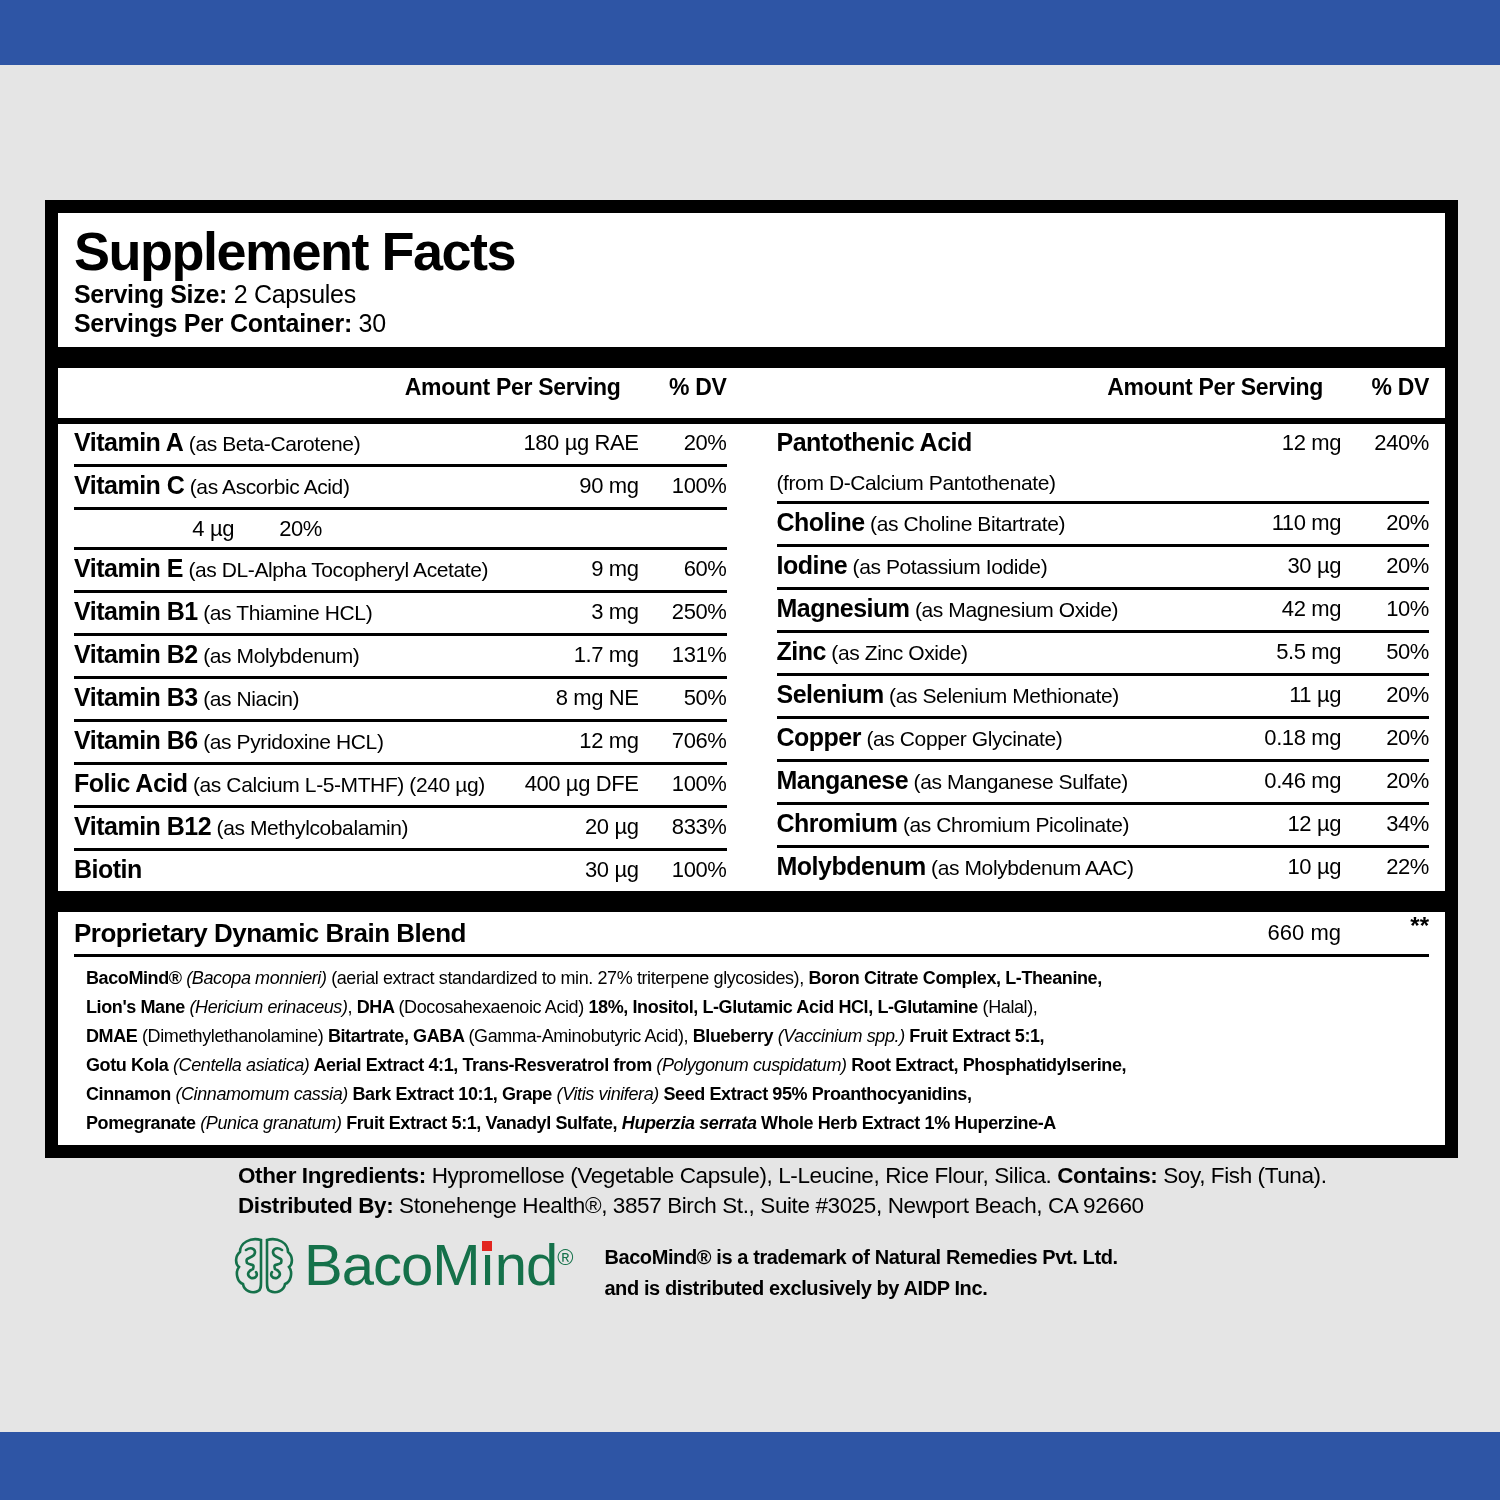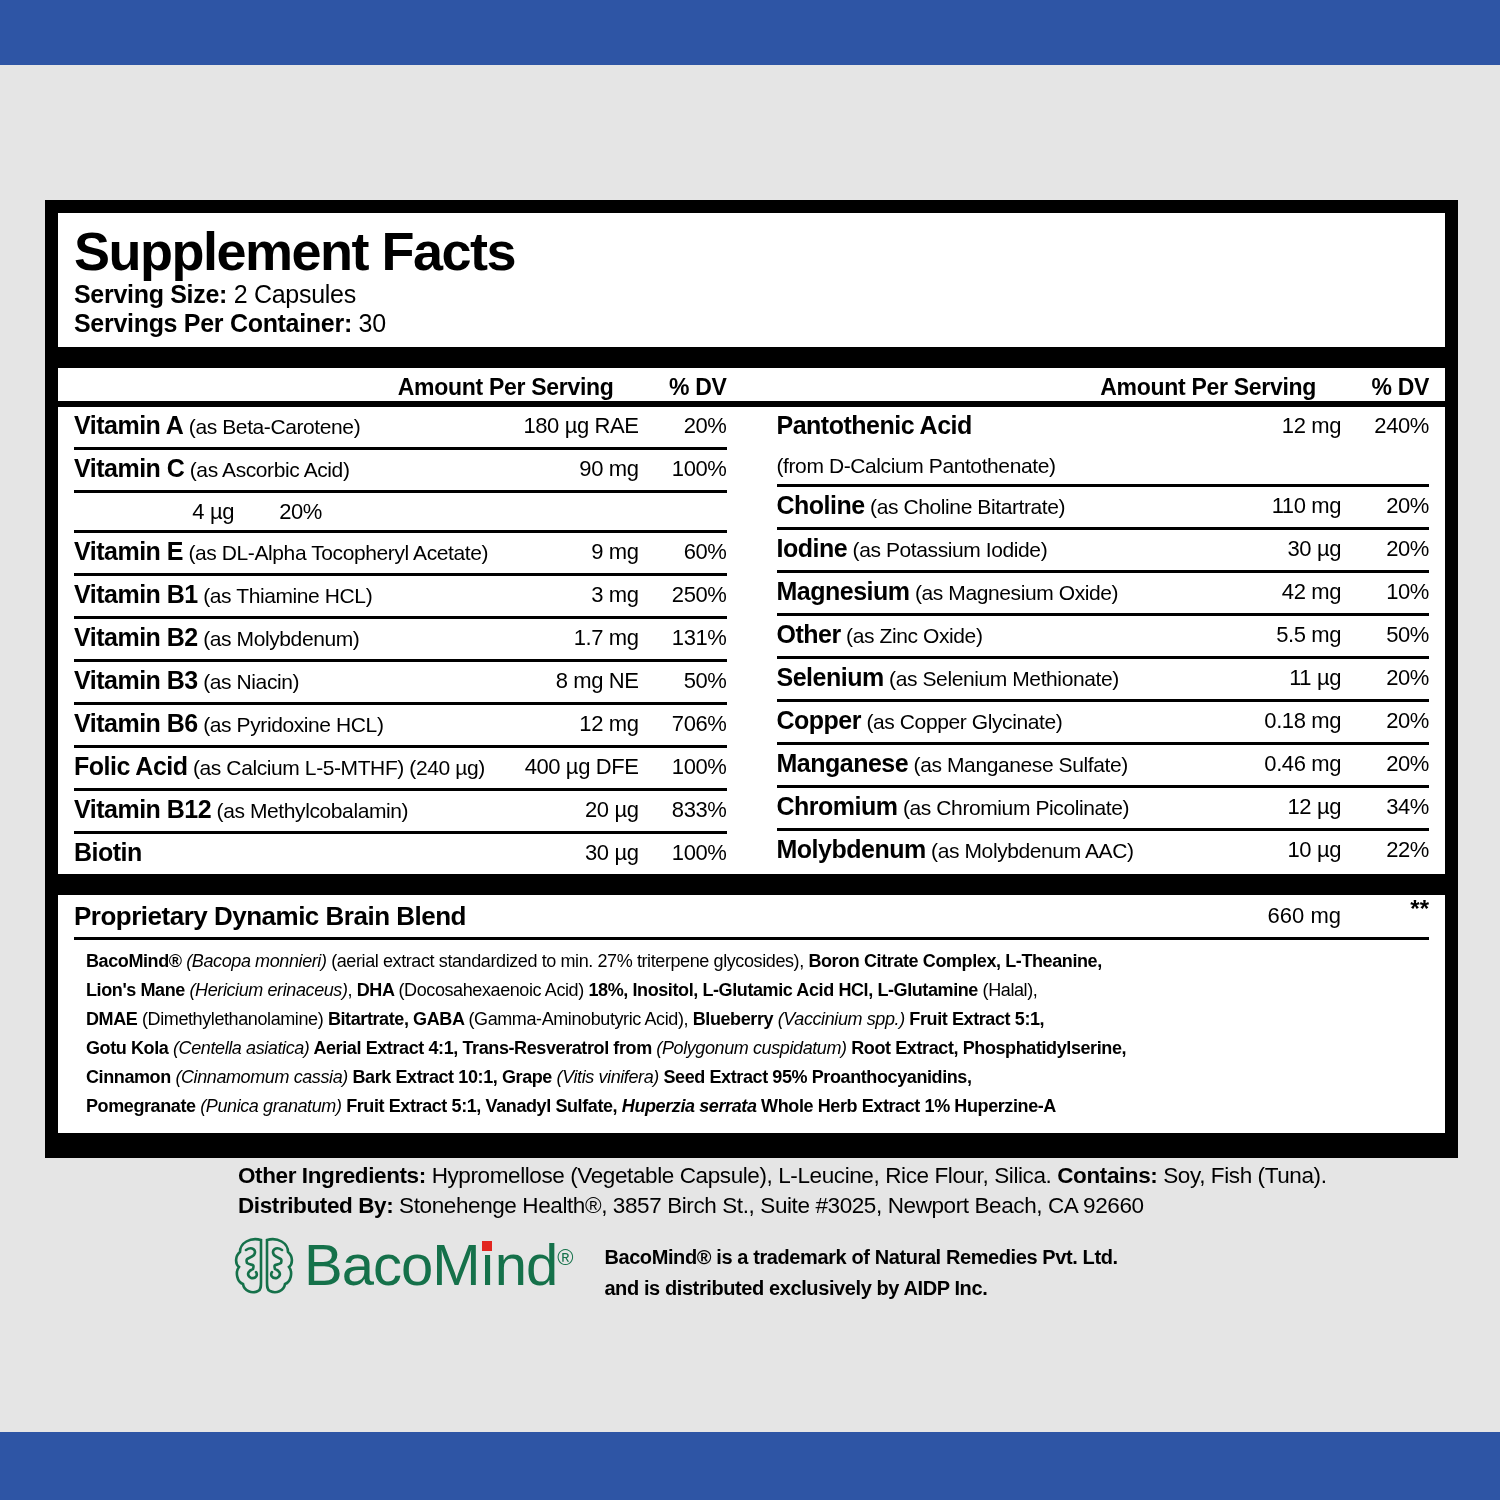--- a/index.html
+++ b/index.html
@@ -12,22 +12,22 @@
          border:13px solid #000;box-sizing:border-box;padding:0 16px;overflow:hidden;background:#fff;color:#000;}
   .sf-title{font-size:54px;font-weight:bold;letter-spacing:-1.5px;line-height:1.05;margin-top:10px;}
   .serving-line{font-size:25px;line-height:29px;letter-spacing:-0.3px;}
   .serving-line .lbl{font-weight:bold;}
   .bar{background:#000;height:21px;margin:0 -16px;}
   .bar1{margin-top:9px;}
   .header-underline{background:#000;height:6px;margin:0 -16px;}
 
   .cols{display:flex;gap:50px;}
   .col{flex:1;min-width:0;}
-  .col-header{display:flex;justify-content:flex-end;align-items:flex-end;gap:25px;
-              font-weight:bold;font-size:23px;height:33px;padding-bottom:0;letter-spacing:-0.3px;}
+  .col-header{display:flex;justify-content:flex-end;align-items:flex-end;gap:18px;
+              font-weight:bold;font-size:23px;height:33px;padding-bottom:17px;letter-spacing:-0.3px;}
   .col-header .hdr-dv{width:88px;text-align:right;}
 
   .nrow{display:flex;align-items:flex-start;border-bottom:3px solid #000;}
   .nrow:last-child{border-bottom:none;}
   .ncell-name{flex:1;min-width:0;white-space:nowrap;}
   .nline1{line-height:37px;}
   .nname{font-weight:bold;font-size:25px;letter-spacing:-0.5px;}
   .ndesc{font-size:21px;letter-spacing:-0.4px;}
   .nname2{font-size:21px;line-height:37px;letter-spacing:-0.4px;}
   .ncell-amt{width:160px;text-align:right;font-size:22px;line-height:37px;white-space:nowrap;letter-spacing:-0.4px;}
@@ -192,21 +192,21 @@
           </div>
           <div class="nrow">
             <div class="ncell-name">
               <div class="nline1"><span class="nname">Magnesium</span><span class="ndesc"> (as Magnesium Oxide)</span></div>
             </div>
             <div class="ncell-amt">42 mg</div>
             <div class="ncell-dv">10%</div>
           </div>
           <div class="nrow">
             <div class="ncell-name">
-              <div class="nline1"><span class="nname">Other</span><span class="ndesc"> (as Zinc Oxide)</span></div>
+              <div class="nline1"><span class="nname">Zinc</span><span class="ndesc"> (as Zinc Oxide)</span></div>
             </div>
             <div class="ncell-amt">5.5 mg</div>
             <div class="ncell-dv">50%</div>
           </div>
           <div class="nrow">
             <div class="ncell-name">
               <div class="nline1"><span class="nname">Selenium</span><span class="ndesc"> (as Selenium Methionate)</span></div>
             </div>
             <div class="ncell-amt">11 µg</div>
             <div class="ncell-dv">20%</div>

